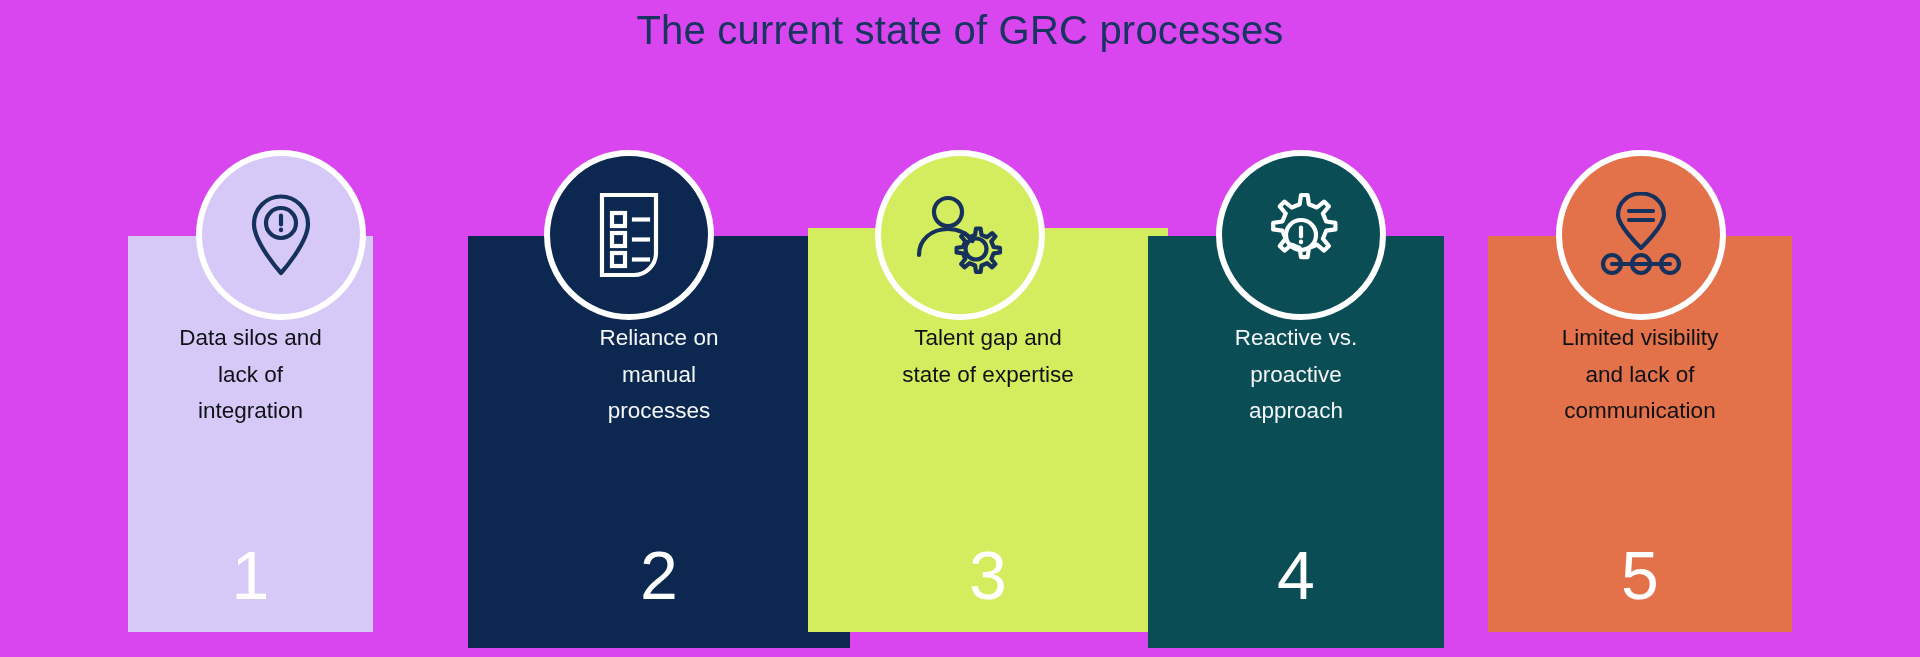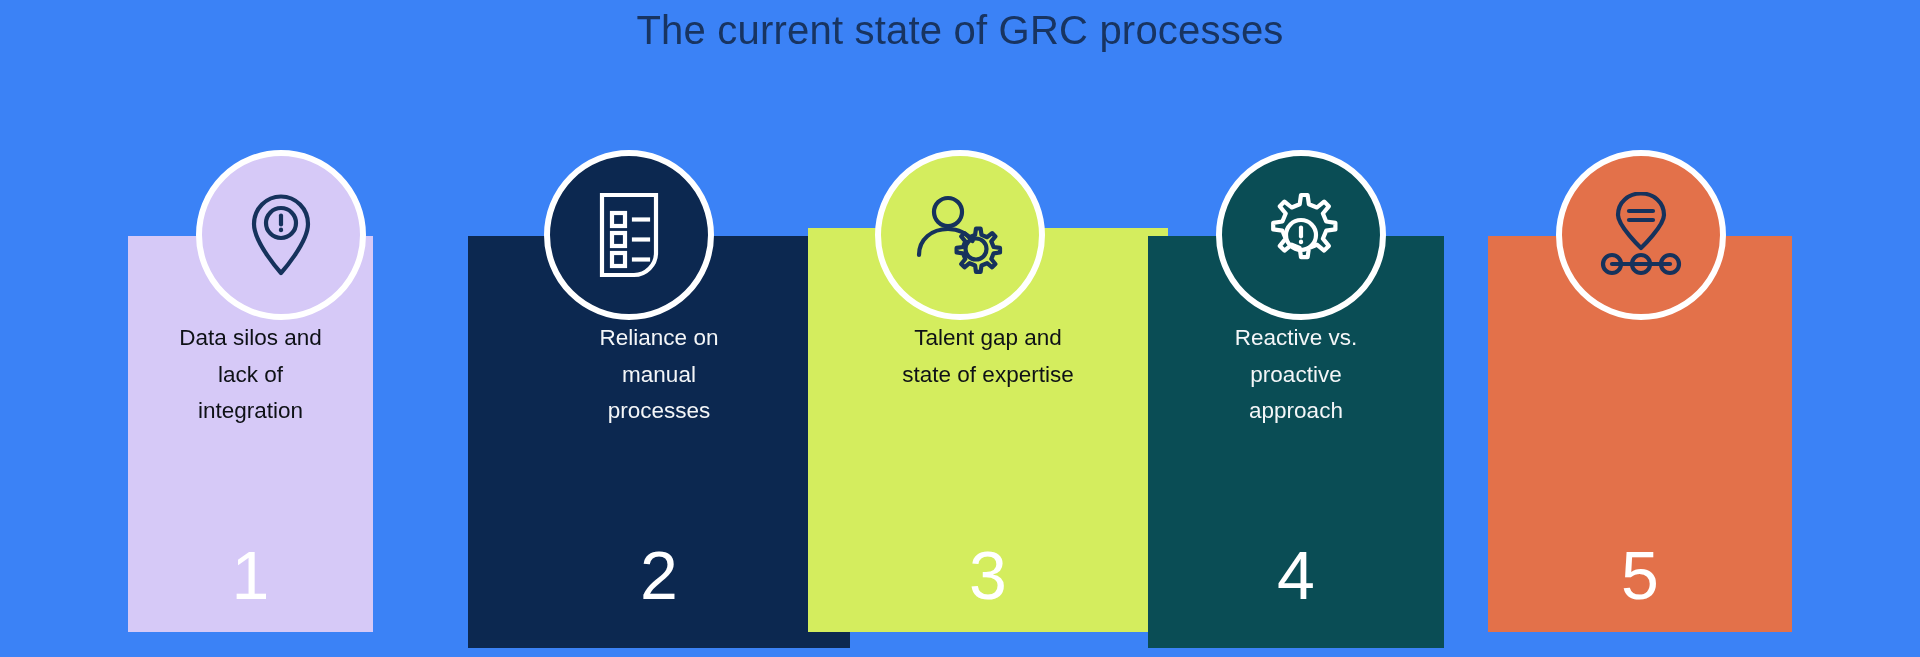--- a/index.html
+++ b/index.html
@@ -14,21 +14,21 @@
     overflow: hidden;
     font-family: "Liberation Sans", sans-serif;
     position: relative;
   }
 
   #slide {
     position: absolute;
     left: 0; top: 0;
     width: 1920px;
     height: 657px;
-    background: #3b82f6;
+    background: #d946ef;
   }
 
   
   #title {
     position: absolute;
     left: 0;
     top: 2px;
     width: 1920px;
     text-align: center;
     font-size: 40px;
@@ -184,20 +184,25 @@
             <circle cx="44" cy="44" r="15"></circle>
             <line x1="44" y1="36.5" x2="44" y2="45.5"></line>
             <line x1="44" y1="50.5" x2="44" y2="51.2"></line>
           </svg>
         </span>
       </div>
     </div>
 
     <div class="card" style="left:1488px; top:236px; width:304px; height:396px;">
       <div class="card-body" style="top:0; height:396px; background:#e3714a;"></div>
+      <div class="card-label dark-text" style="top:84px;">
+        <div>Limited visibility</div>
+        <div>and lack of</div>
+        <div>communication</div>
+      </div>
       <div class="card-number" style="top:305px;">5</div>
       <div class="badge" style="left:68px; top:-86px; width:170px; height:170px; background:#e3714a;">
         <span>
           <svg width="86" height="86" viewBox="0 0 86 86" fill="none" stroke="#16325c" stroke-width="4.2" stroke-linecap="round" stroke-linejoin="round">
             <path d="M43 56 C43 56 66 34 66 23 C66 10.3 55.7 1.5 43 1.5 C30.3 1.5 20 10.3 20 23 C20 34 43 56 43 56 Z"></path>
             <line x1="31" y1="19" x2="55" y2="19"></line>
             <line x1="31" y1="28" x2="55" y2="28"></line>
             <line x1="14" y1="72" x2="72" y2="72"></line>
             <circle cx="14" cy="72" r="9" fill="none"></circle>
             <circle cx="43" cy="72" r="9" fill="none"></circle>

